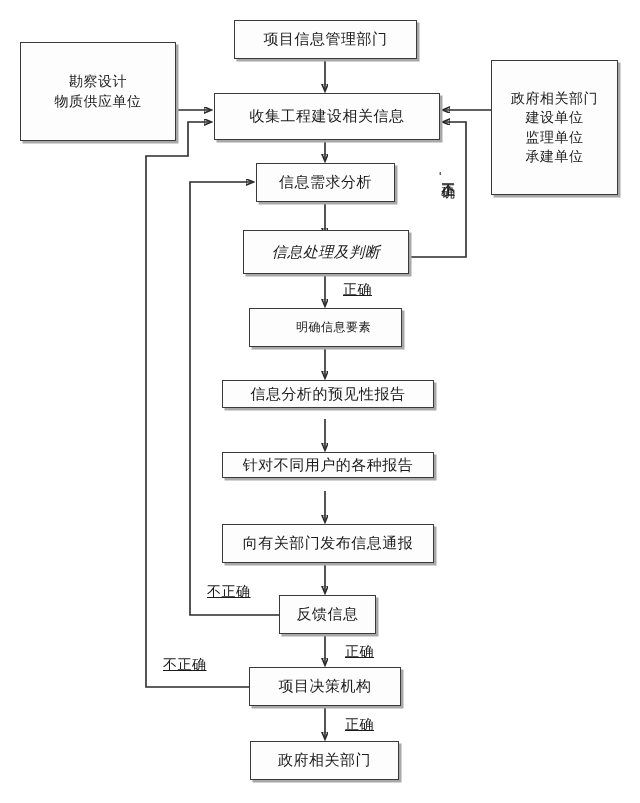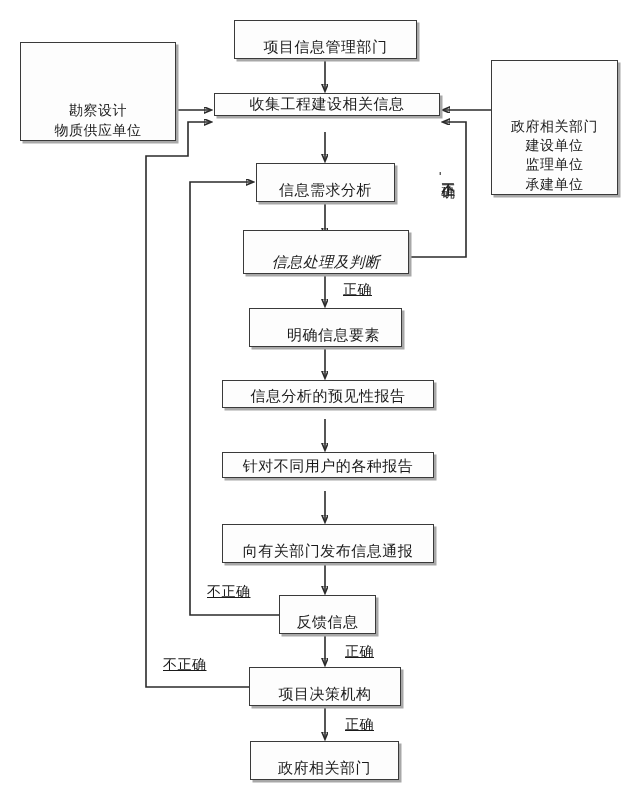--- a/index.html
+++ b/index.html
@@ -17,21 +17,21 @@
   }
   .node {
     position: absolute;
     box-sizing: border-box;
     border: 1.4px solid #3a3a3a;
     background: #fdfdfd;
     box-shadow: 2.5px 2.5px 0 0 #a8a8a8;
     display: flex;
     flex-direction: column;
     align-items: center;
-    justify-content: flex-end;
+    justify-content: center;
     color: #1b1b1b;
     text-align: center;
     letter-spacing: 0.5px;
     line-height: 1.38;
   }
   .node .line-txt {
     display: block;
     white-space: nowrap;
   }
   .edge-label {
@@ -112,30 +112,30 @@
       <div class="node" style="left: 20px; top: 42px; width: 156px; height: 99px; font-size: 14px;">
         <span class="line-txt">勘察设计</span>
         <span class="line-txt">物质供应单位</span>
       </div>
       <div class="node" style="left: 491px; top: 60px; width: 127px; height: 135px; font-size: 14px;">
         <span class="line-txt">政府相关部门</span>
         <span class="line-txt">建设单位</span>
         <span class="line-txt">监理单位</span>
         <span class="line-txt">承建单位</span>
       </div>
-      <div class="node" style="left: 214px; top: 93px; width: 226px; height: 23px; font-size: 15px;">
+      <div class="node" style="left: 214px; top: 93px; width: 226px; height: 47px; font-size: 15px;">
         <span class="line-txt">收集工程建设相关信息</span>
       </div>
       <div class="node" style="left: 256px; top: 163px; width: 139px; height: 39px; font-size: 15px;">
         <span class="line-txt">信息需求分析</span>
       </div>
       <div class="node" style="left: 243px; top: 230px; width: 166px; height: 44px; font-size: 15px; font-style: italic;">
         <span class="line-txt">信息处理及判断</span>
       </div>
-      <div class="node" style="left: 249px; top: 308px; width: 153px; height: 39px; font-size: 15px; padding-left: 16px;">
+      <div class="node" style="left: 249px; top: 308px; width: 153px; height: 39px; font-size: 12px; padding-left: 16px;">
         <span class="line-txt">明确信息要素</span>
       </div>
       <div class="node" style="left: 222px; top: 380px; width: 212px; height: 28px; font-size: 15px;">
         <span class="line-txt">信息分析的预见性报告</span>
       </div>
       <div class="node" style="left: 222px; top: 452px; width: 212px; height: 26px; font-size: 15px;">
         <span class="line-txt">针对不同用户的各种报告</span>
       </div>
       <div class="node" style="left: 222px; top: 524px; width: 212px; height: 39px; font-size: 15px;">
         <span class="line-txt">向有关部门发布信息通报</span>

